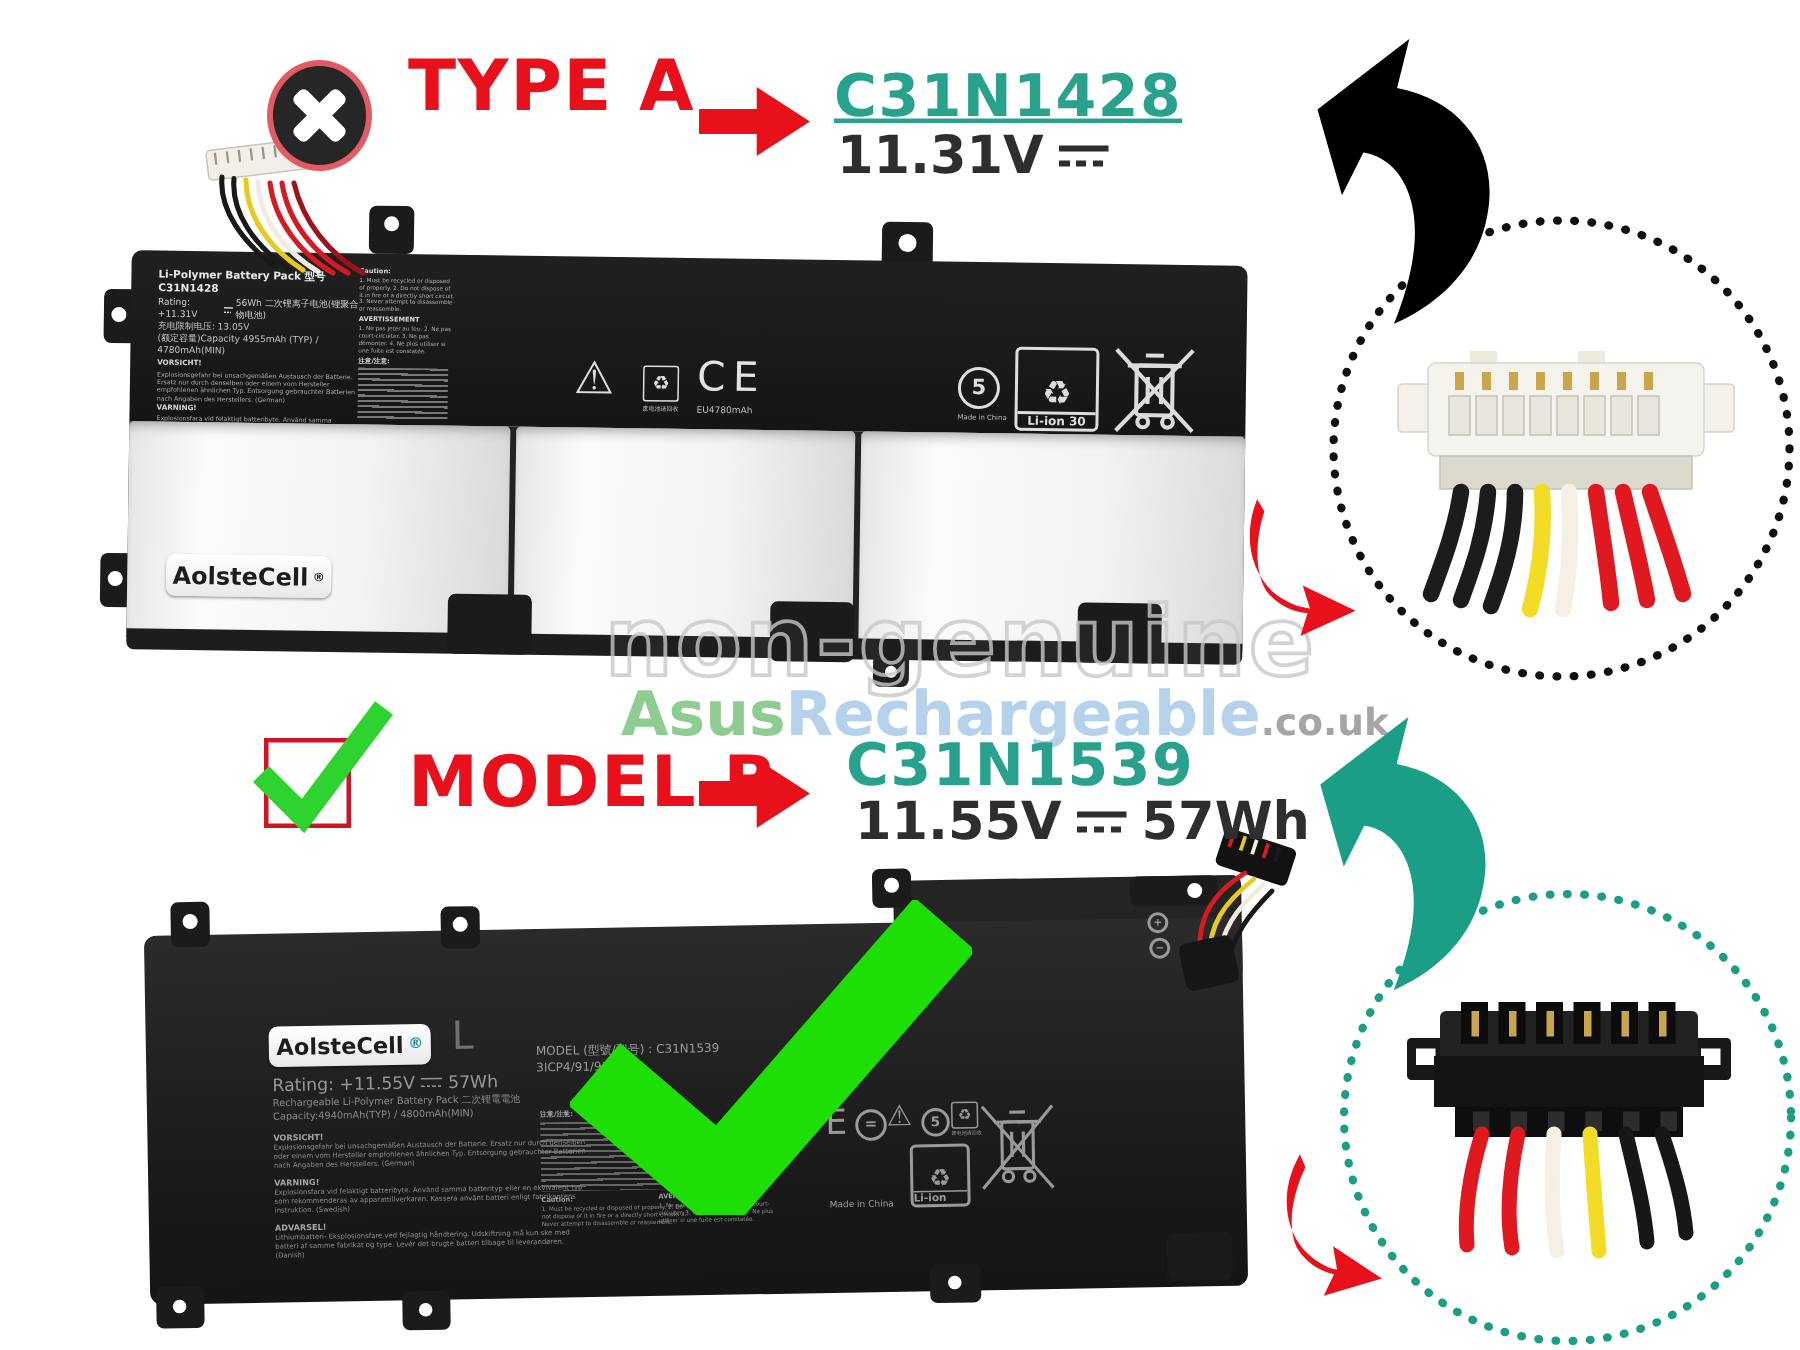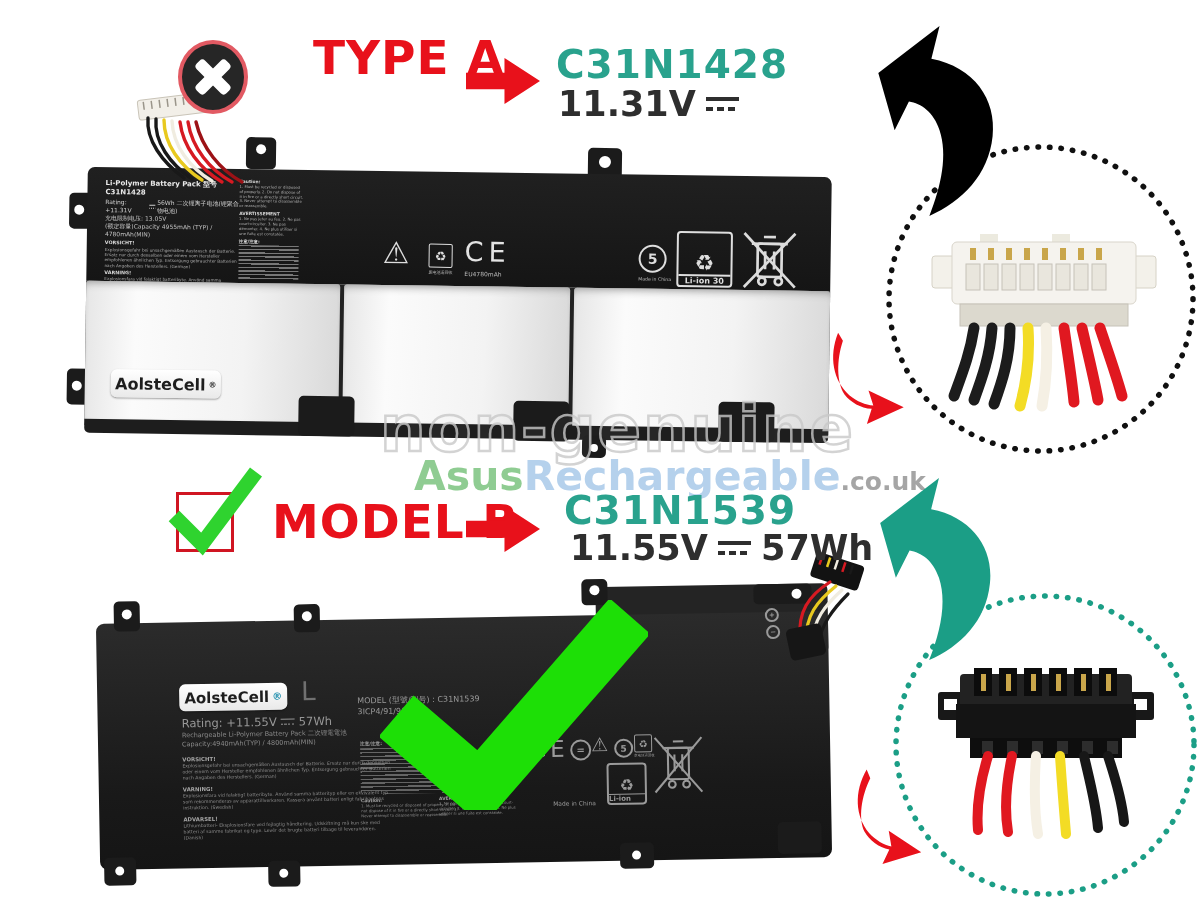--- a/index.html
+++ b/index.html
@@ -178,23 +178,23 @@
       <path d="M70,48 C73,73 90,95 112,108" stroke="#d61a22"></path>
       <path d="M78,48 C82,74 100,96 122,108" stroke="#d61a22"></path>
       <path d="M86,48 C92,74 110,96 132,108" stroke="#9c1216"></path>
     </g>
   </svg>
 
   <div class="x-icon abs" style="left:178px;top:40px;width:62px;height:66px;z-index:5;">
     <span class="b1"></span>
       <span class="b2"></span>
   </div>
-  <div class="abs type-label" style="left:272px;top:30px;z-index:5;margin-left:41px;">TYPE A</div>
+  <div class="abs type-label" style="left:272px;top:30px;z-index:5;">TYPE A</div>
   <div class="abs block-arrow" style="left:466px;top:58px;width:74px;height:46px;z-index:5;"></div>
-  <div class="abs model-label" style="left:556px;top:42px;z-index:5;">C31N1428</div>
+  <div class="abs model-label" style="left:556px;top:42px;z-index:5;text-decoration:underline;">C31N1428</div>
   <div class="abs volt-label" style="left:558px;top:84px;z-index:5;">
     <span>11.31V</span>
       <span class="dc"></span>
   </div>
 
   <svg class="abs" style="left:882px;top:140px;z-index:3;" width="318" height="318" viewBox="0 0 318 318">
     <circle cx="159" cy="159" r="152" fill="#ffffff" stroke="#101010" stroke-width="5.5" stroke-dasharray="0.5 11" stroke-linecap="round"></circle>
     <g transform="translate(42,56)">
       <rect x="56" y="38" width="18" height="12" fill="#eceadf"></rect>
         <rect x="128" y="38" width="18" height="12" fill="#eceadf"></rect>
@@ -236,21 +236,21 @@
   </svg>
 
   <svg class="abs" style="left:860px;top:22px;z-index:4;" width="155" height="200" viewBox="0 0 128 196">
     <path fill="#000000" d="M6,50 L66,4 L58,36 C100,44 122,76 118,112 C114,150 88,176 56,190 C68,160 74,130 66,106 C60,88 48,80 36,78 L22,106 Z"></path>
   </svg>
 
   <svg class="abs" style="left:812px;top:328px;z-index:4;" width="105" height="100" viewBox="0 0 110 125">
     <path fill="#e8111b" d="M22,6 C10,36 16,66 36,84 C46,92 56,96 66,97 L60,78 L104,99 L58,120 L64,101 C50,100 38,93 30,83 C20,68 20,40 28,16 Z"></path>
   </svg>
 
-  <div class="abs wm" style="left:380px;top:392px;z-index:2;">non-genuine</div>
+  <div class="abs wm" style="left:403px;top:392px;z-index:2;">non-genuine</div>
   <div class="abs site" style="left:414px;top:452px;z-index:2;">
     <span class="g">Asus</span><span class="b">Rechargeable</span><span class="s">.co.uk</span>
   </div>
 
   <div class="abs checkboxB" style="left:176px;top:492px;width:52px;height:54px;z-index:5;"></div>
   <svg class="abs" style="left:162px;top:462px;z-index:6;" width="104" height="96" viewBox="0 0 104 96">
     <polyline points="12,54 40,82 94,10" fill="none" stroke="#2fd32f" stroke-width="15"></polyline>
   </svg>
   <div class="abs type-label" style="left:272px;top:494px;z-index:5;">MODEL B</div>
   <div class="abs block-arrow" style="left:466px;top:506px;width:74px;height:46px;z-index:5;"></div>

